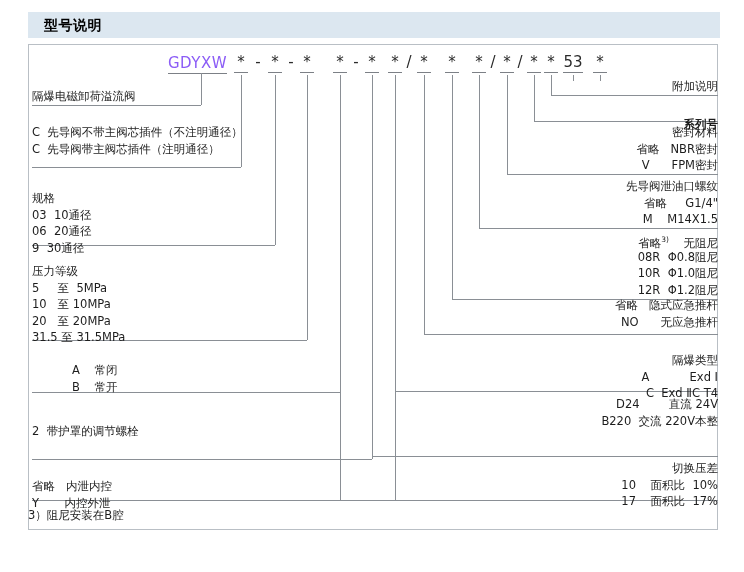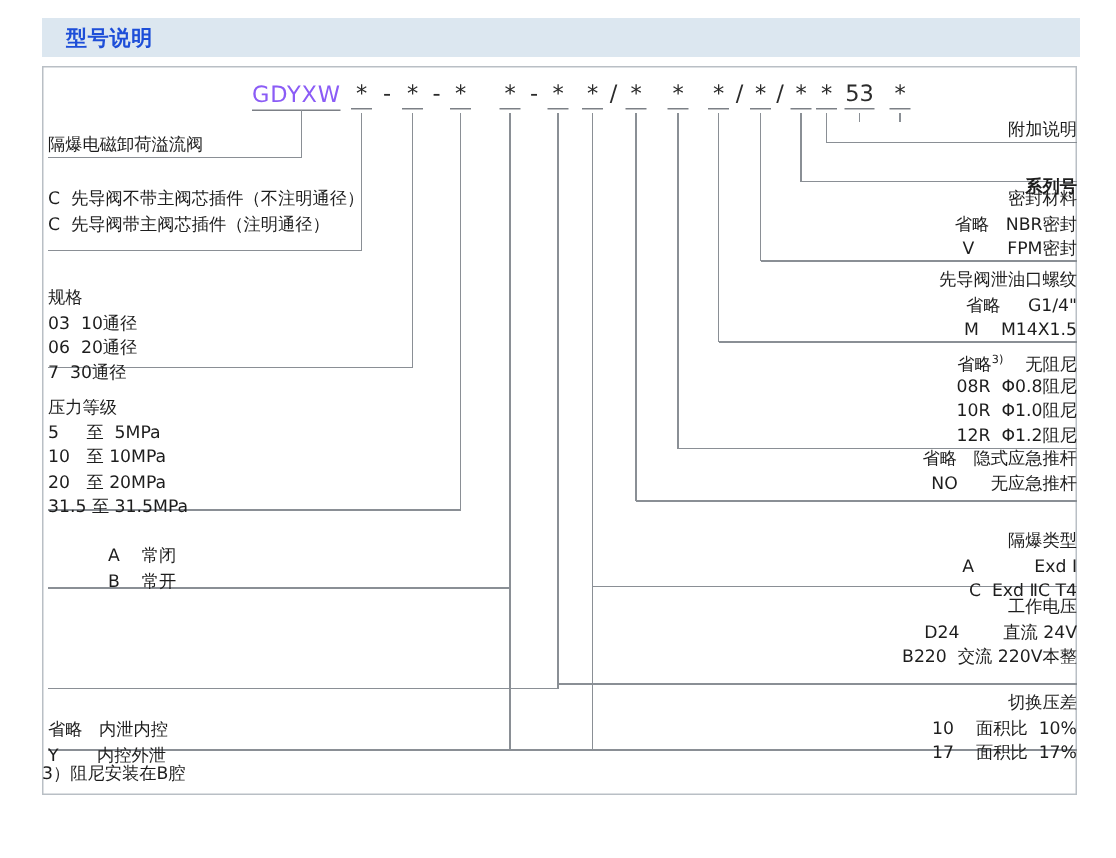--- a/index.html
+++ b/index.html
@@ -29,21 +29,21 @@
     height: 26px;
     background: #dce7f0;
   }
   .header-title {
     position: absolute;
     left: 44px;
     top: 17px;
     font-size: 14px;
     font-weight: bold;
     letter-spacing: 0.5px;
-    color: #1d4ed8;
+    color: #000000;
   }
   
   .panel {
     position: absolute;
     left: 28px;
     top: 44px;
     width: 690px;
     height: 486px;
     border: 1px solid #b9bfc5;
     box-sizing: border-box;
@@ -226,34 +226,34 @@
       <line x1="395" y1="391" x2="718" y2="391" stroke="#8a8f95" stroke-width="1" shape-rendering="crispEdges"></line>
       <line x1="372" y1="75" x2="372" y2="456" stroke="#8a8f95" stroke-width="1" shape-rendering="crispEdges"></line>
       <line x1="372" y1="456" x2="718" y2="456" stroke="#8a8f95" stroke-width="1" shape-rendering="crispEdges"></line>
       <line x1="340" y1="75" x2="340" y2="500" stroke="#8a8f95" stroke-width="1" shape-rendering="crispEdges"></line>
       <line x1="340" y1="500" x2="718" y2="500" stroke="#8a8f95" stroke-width="1" shape-rendering="crispEdges"></line>
     </svg>
 
   <div id="left-col">
       <div class="blk left" style="left: 32px; top: 88px;"><div class="row">隔爆电磁卸荷溢流阀</div></div>
       <div class="blk left" style="left: 32px; top: 124px;"><div class="row">C  先导阀不带主阀芯插件（不注明通径）</div><div class="row">C  先导阀带主阀芯插件（注明通径）</div></div>
-      <div class="blk left" style="left: 32px; top: 190px;"><div class="row">规格</div><div class="row">03  10通径</div><div class="row">06  20通径</div><div class="row">7  30通径</div></div>
+      <div class="blk left" style="left: 32px; top: 190px;"><div class="row">规格</div><div class="row">03  10通径</div><div class="row">06  20通径</div><div class="row">9  30通径</div></div>
       <div class="blk left" style="left: 32px; top: 263px;"><div class="row">压力等级</div><div class="row">5     至  5MPa</div><div class="row">10   至 10MPa</div><div class="row">20   至 20MPa</div><div class="row">31.5 至 31.5MPa</div></div>
       <div class="blk left" style="left: 32px; top: 362px; margin-left: 40px;"><div class="row">A    常闭</div><div class="row">B    常开</div></div>
-      <div class="blk left" style="left: 32px; top: 423px;"></div>
+      <div class="blk left" style="left: 32px; top: 423px;"><div class="row">2  带护罩的调节螺栓</div></div>
       <div class="blk left" style="left: 32px; top: 478px;"><div class="row">省略   内泄内控</div><div class="row">Y       内控外泄</div></div>
     </div>
 
   <div id="right-col">
       <div class="blk right" style="right: 26px; top: 78px;"><div class="row">附加说明</div></div>
       <div class="blk right" style="right: 26px; top: 116px; font-weight: bold;"><div class="row">系列号</div></div>
       <div class="blk right" style="right: 26px; top: 124px;"><div class="row">密封材料</div><div class="row">省略   NBR密封</div><div class="row">V      FPM密封</div></div>
       <div class="blk right" style="right: 26px; top: 178px;"><div class="row">先导阀泄油口螺纹</div><div class="row">省略     G1/4"</div><div class="row">M    M14X1.5</div></div>
       <div class="blk right" style="right: 26px; top: 232px;"><div class="row">省略<span class="sup">3)</span>    无阻尼</div><div class="row">08R  Φ0.8阻尼</div><div class="row">10R  Φ1.0阻尼</div><div class="row">12R  Φ1.2阻尼</div></div>
       <div class="blk right" style="right: 26px; top: 297px;"><div class="row">省略   隐式应急推杆</div><div class="row">NO      无应急推杆</div></div>
       <div class="blk right" style="right: 26px; top: 352px;"><div class="row">隔爆类型</div><div class="row">A           Exd Ⅰ</div><div class="row">C  Exd ⅡC T4</div></div>
-      <div class="blk right" style="right: 26px; top: 396px;"><div class="row">工作电压</div><div class="row">D24        直流 24V</div><div class="row">B220  交流 220V本整</div></div>
+      <div class="blk right" style="right: 26px; top: 396px;"><div class="row">D24        直流 24V</div><div class="row">B220  交流 220V本整</div></div>
       <div class="blk right" style="right: 26px; top: 460px;"><div class="row">切换压差</div><div class="row">10    面积比  10%</div><div class="row">17    面积比  17%</div></div>
     </div>
 
   <div class="note" id="footnote" style="left:28px; top:508px;">3）阻尼安装在B腔</div>
 
 </div>
 
 </body></html>

